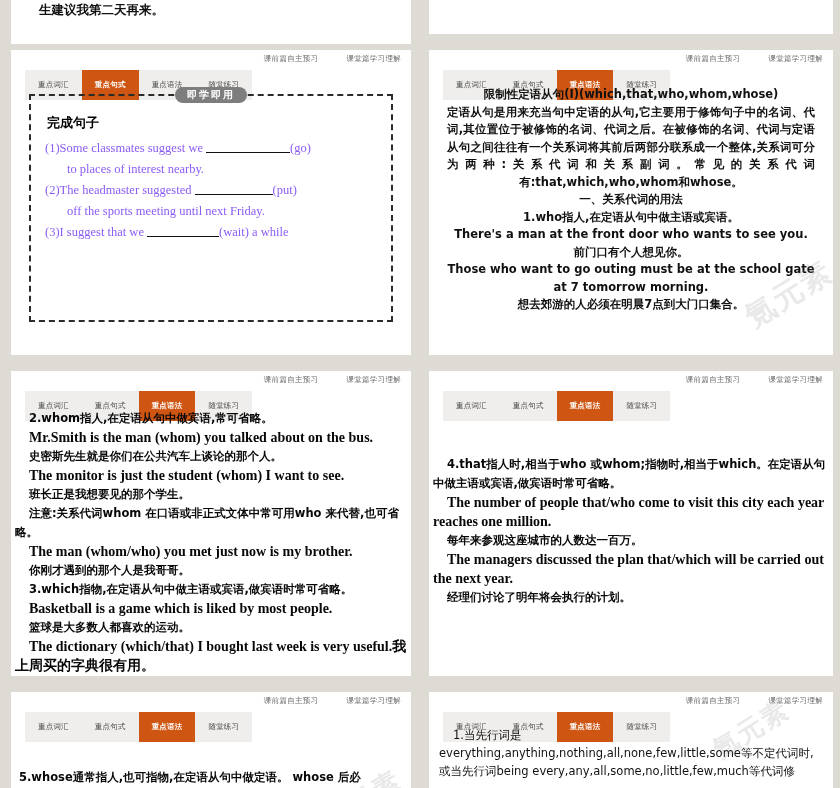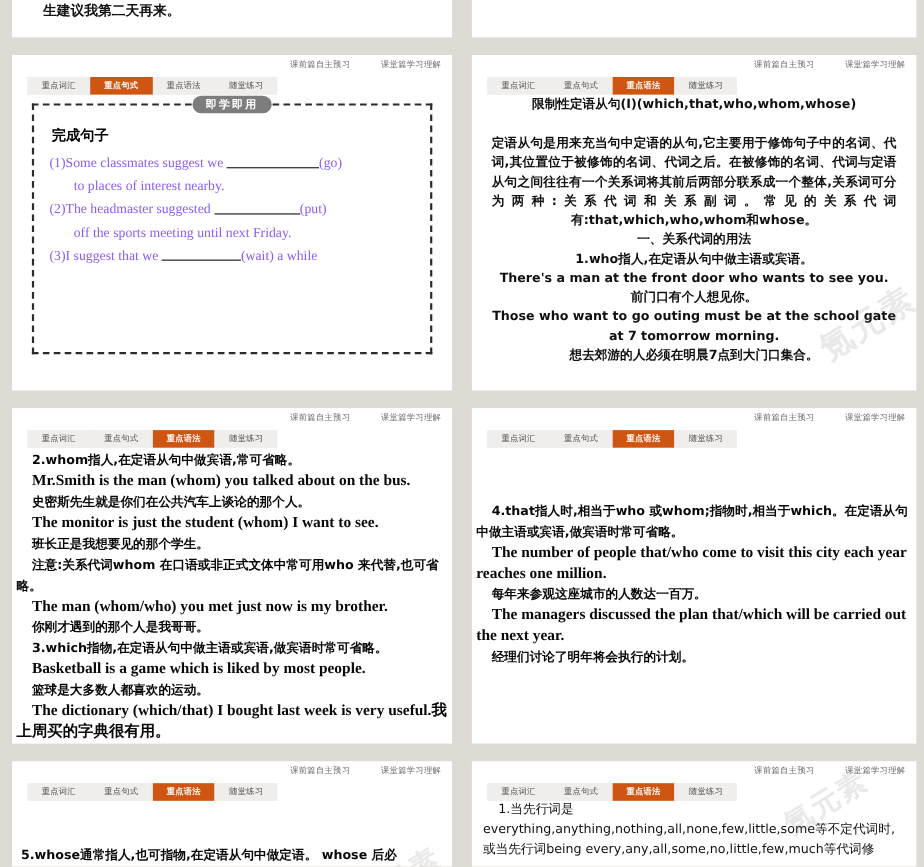--- a/index.html
+++ b/index.html
@@ -34,21 +34,21 @@
     position:absolute;top:4px;right:10px;
     display:flex;gap:28px;
     font-size:7.5px;color:#6b6b6b;letter-spacing:.3px;
     white-space:nowrap;
   }
   .slide-head span{line-height:10px;}
   .tabbar{
     position:absolute;top:20px;left:14px;
     display:flex;align-items:stretch;
     background:#efeeec;
-    height:16px;
+    height:30px;
   }
   .tab{
     font-size:7.5px;color:#4a4a4a;
     padding:0 13px;
     display:flex;align-items:center;justify-content:center;
     white-space:nowrap;letter-spacing:.2px;
     background:#efeeec;
   }
   .tab.active{background:#cf5612;color:#ffffff;font-weight:bold;}
 
@@ -133,21 +133,21 @@
     font-family:"DejaVu Sans","Liberation Sans",sans-serif;
     font-weight:bold;font-size:12.5px;color:#111;white-space:nowrap;
   }
   .botcrop{position:relative;background:#fff;overflow:hidden;}
 </style>
 </head>
 <body>
 
 <div class="sheet">
 
-  <div class="topcrop slide" style="height:34px;">
+  <div class="topcrop slide" style="height:44px;">
     <div class="txt">生建议我第二天再来。</div>
   </div>
   <div class="topcrop slide right" style="height:34px;"></div>
 
   <div class="slide" style="height:305px;margin-top:16px;">
     <div class="slide-head">
       <span>课前篇自主预习</span>
       <span>课堂篇学习理解</span>
     </div>
     <div class="tabbar">
@@ -187,21 +187,21 @@
       <span>课堂篇学习理解</span>
     </div>
     <div class="tabbar">
       <div class="tab">重点词汇</div>
       <div class="tab">重点句式</div>
       <div class="tab active">重点语法</div>
       <div class="tab">随堂练习</div>
     </div>
     <div class="body ctr">
       <p>限制性定语从句(I)(which,that,who,whom,whose)</p>
-      <p style="text-align:justify;text-align-last:center;margin-top:18px;">定语从句是用来充当句中定语的从句,它主要用于修饰句子中的名词、代词,其位置位于被修饰的名词、代词之后。在被修饰的名词、代词与定语从句之间往往有一个关系词将其前后两部分联系成一个整体,关系词可分为两种:关系代词和关系副词。常见的关系代词有:that,which,who,whom和whose。</p>
+      <p style="text-align:justify;text-align-last:center;">定语从句是用来充当句中定语的从句,它主要用于修饰句子中的名词、代词,其位置位于被修饰的名词、代词之后。在被修饰的名词、代词与定语从句之间往往有一个关系词将其前后两部分联系成一个整体,关系词可分为两种:关系代词和关系副词。常见的关系代词有:that,which,who,whom和whose。</p>
       <p>一、关系代词的用法</p>
       <p>1.who指人,在定语从句中做主语或宾语。</p>
       <p>There's a man at the front door who wants to see you.</p>
       <p>前门口有个人想见你。</p>
       <p>Those who want to go outing must be at the school gate at 7 tomorrow morning.</p>
       <p>想去郊游的人必须在明晨7点到大门口集合。</p>
     </div>
     <div class="wm a">氪元素</div>
   </div>
 

